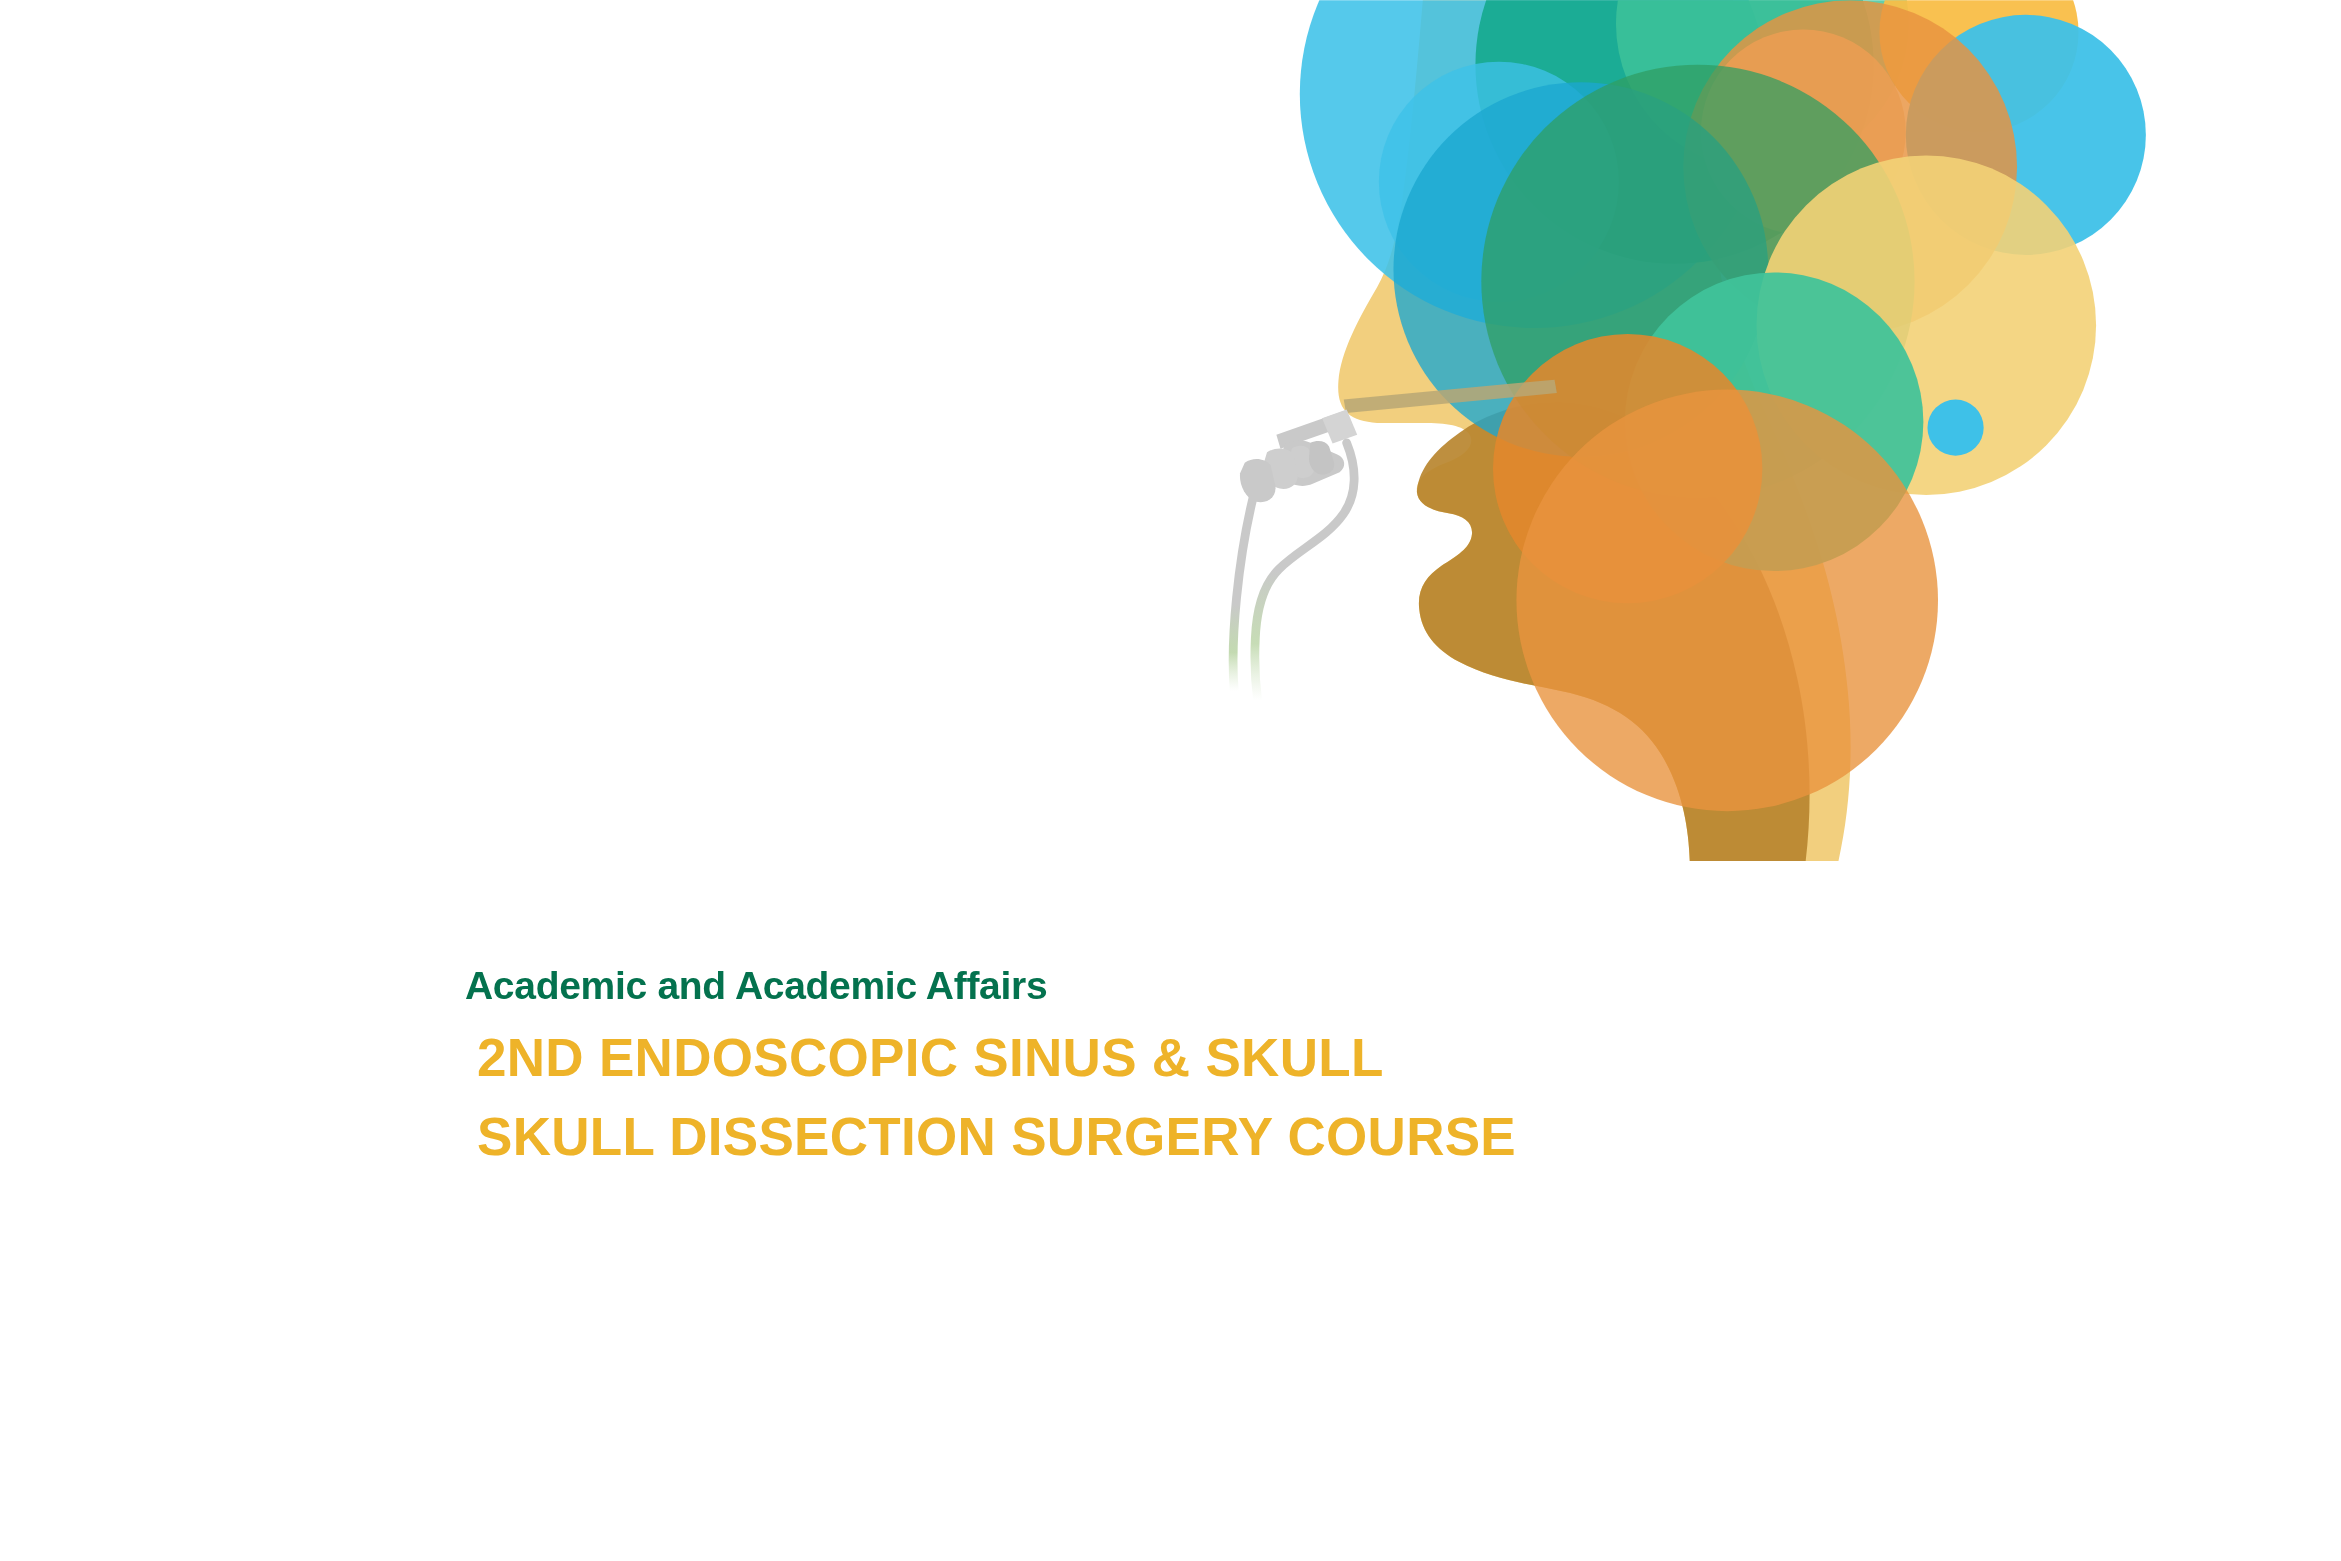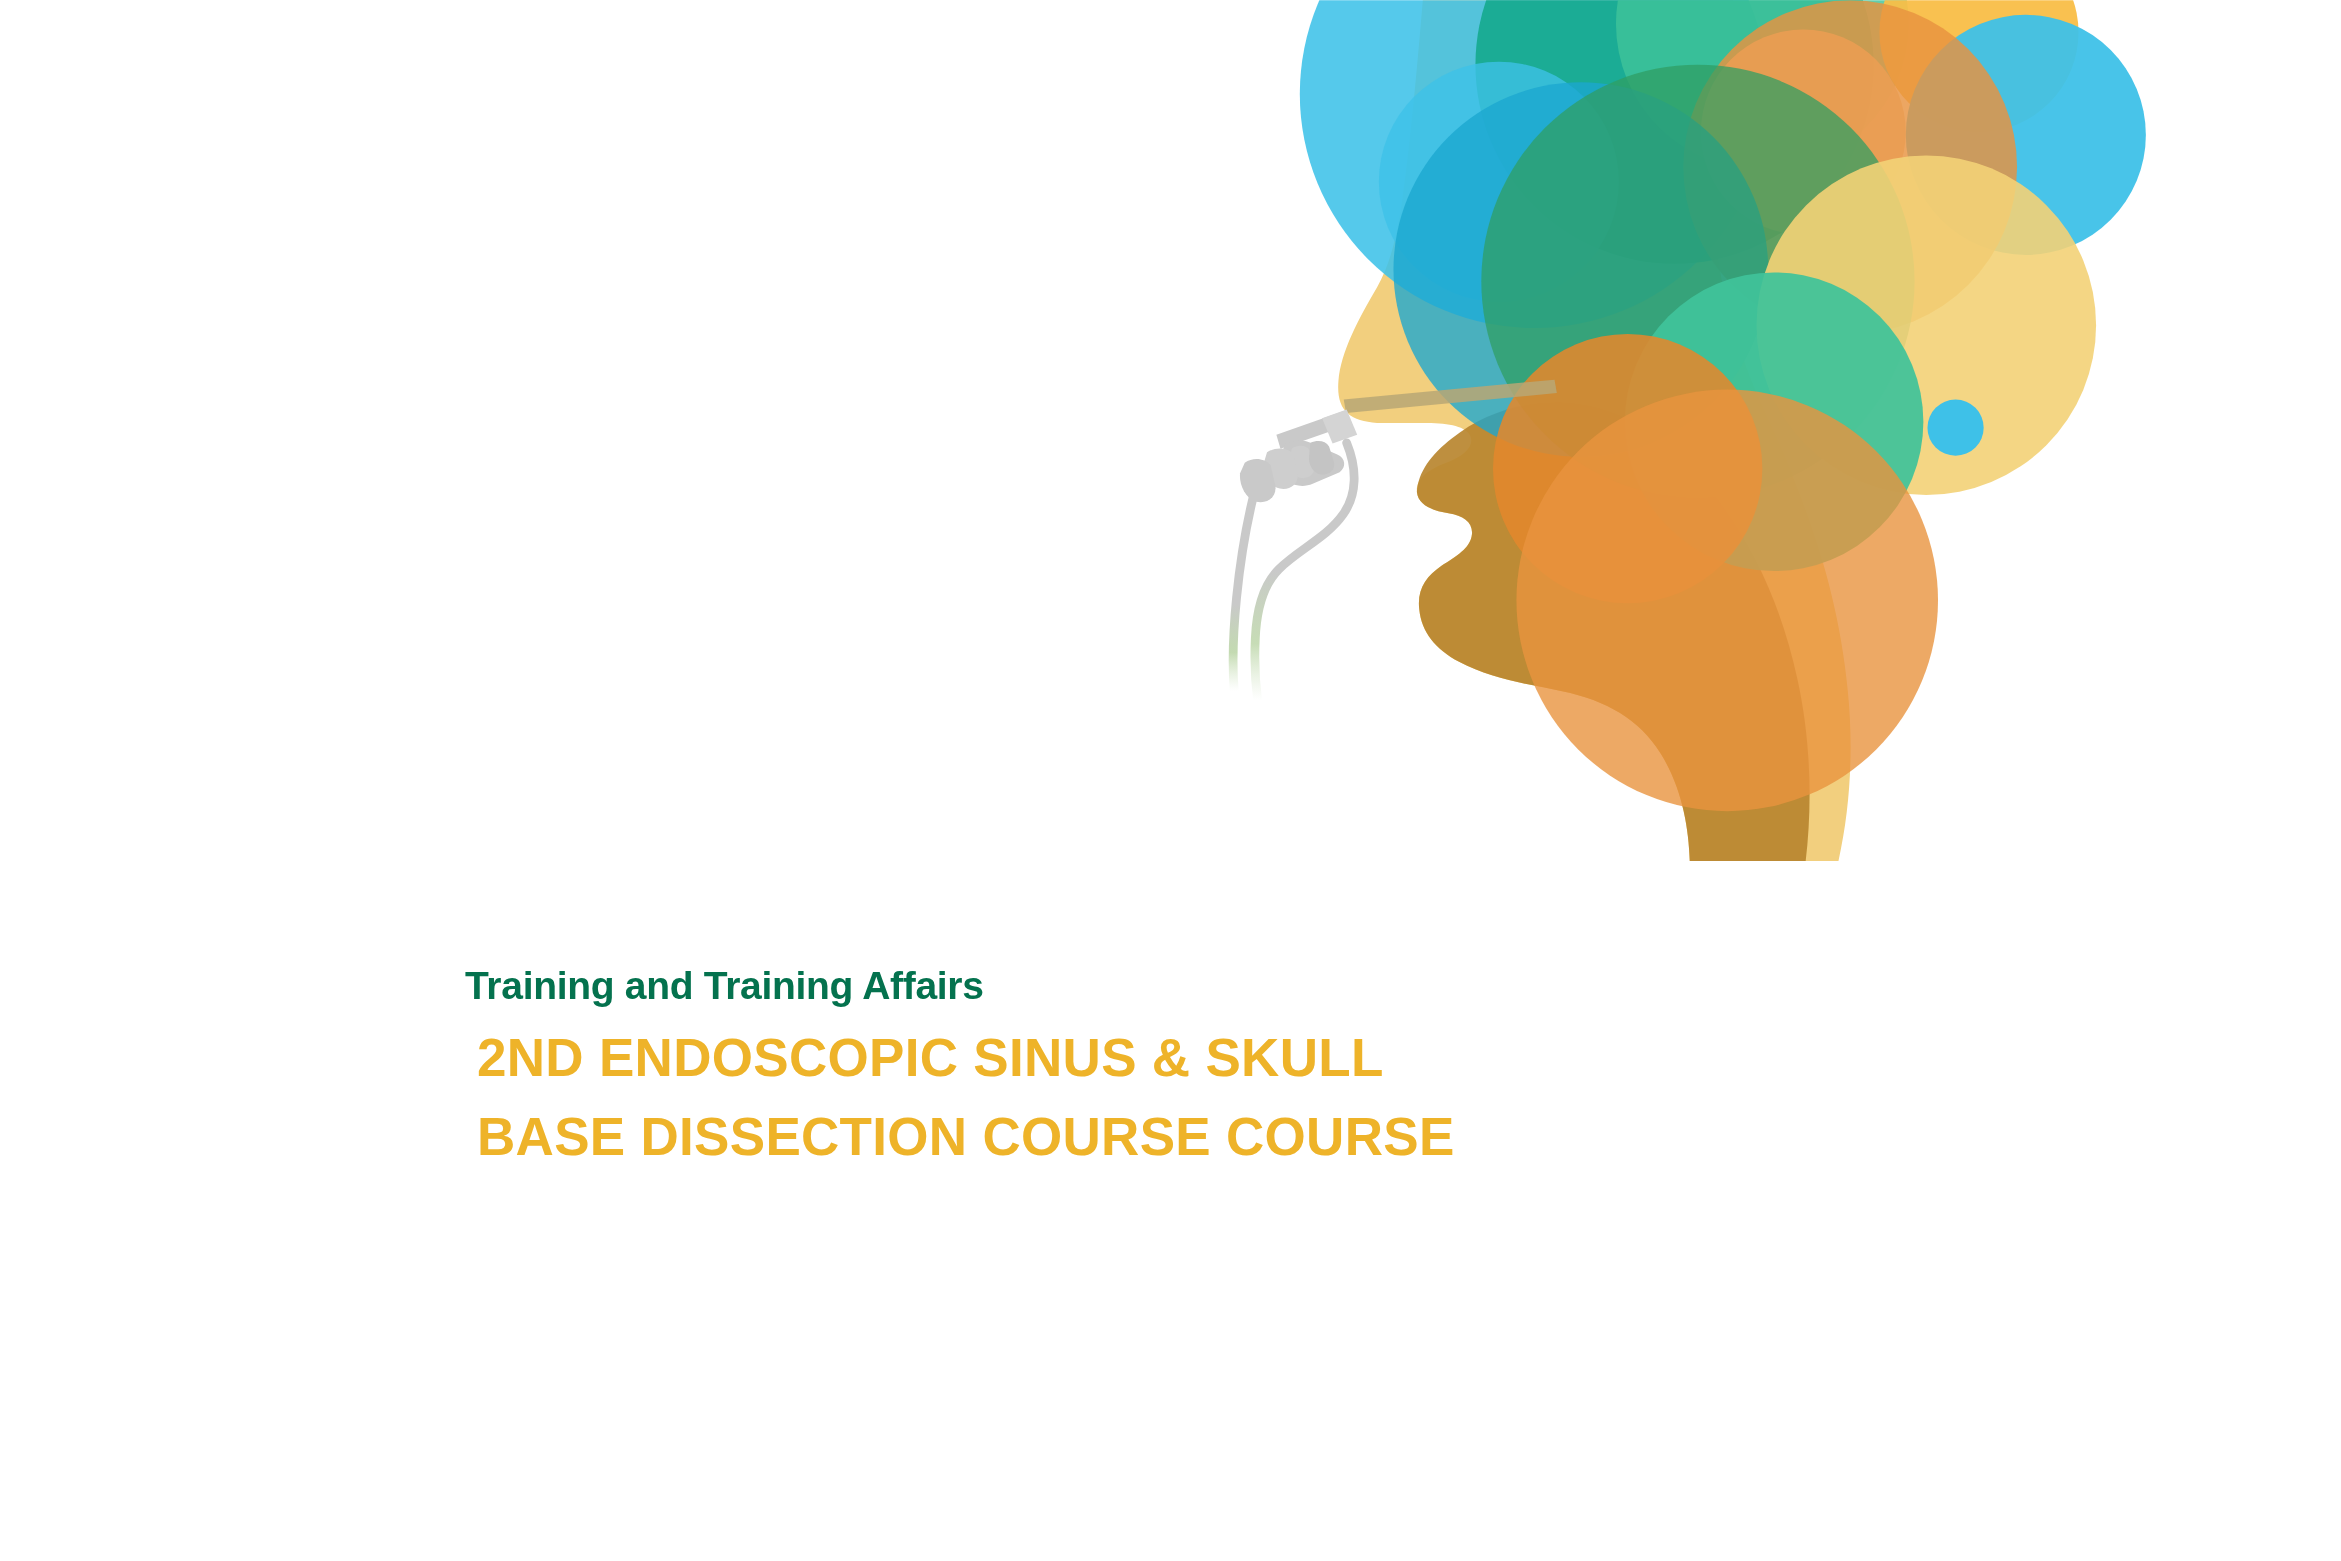--- a/index.html
+++ b/index.html
@@ -178,19 +178,19 @@
                  C 2318 800, 2318 844, 2294 878
                  C 2266 918, 2218 938, 2184 972
                  C 2156 1000, 2146 1042, 2144 1090
                  C 2142 1132, 2144 1166, 2148 1196"></path>
       </g>
 
     </g>
   </svg>
 
   <div id="text-block">
-    <p id="eyebrow">Training and Training Affairs</p>
+    <p id="eyebrow">Academic and Academic Affairs</p>
     <h1 id="title-line-1" class="title-line">2ND ENDOSCOPIC SINUS &amp; SKULL</h1>
-    <h1 id="title-line-2" class="title-line">BASE DISSECTION COURSE COURSE</h1>
+    <h1 id="title-line-2" class="title-line">SKULL DISSECTION SURGERY COURSE</h1>
   </div>
 
 </div>
 
 
 </body></html>

